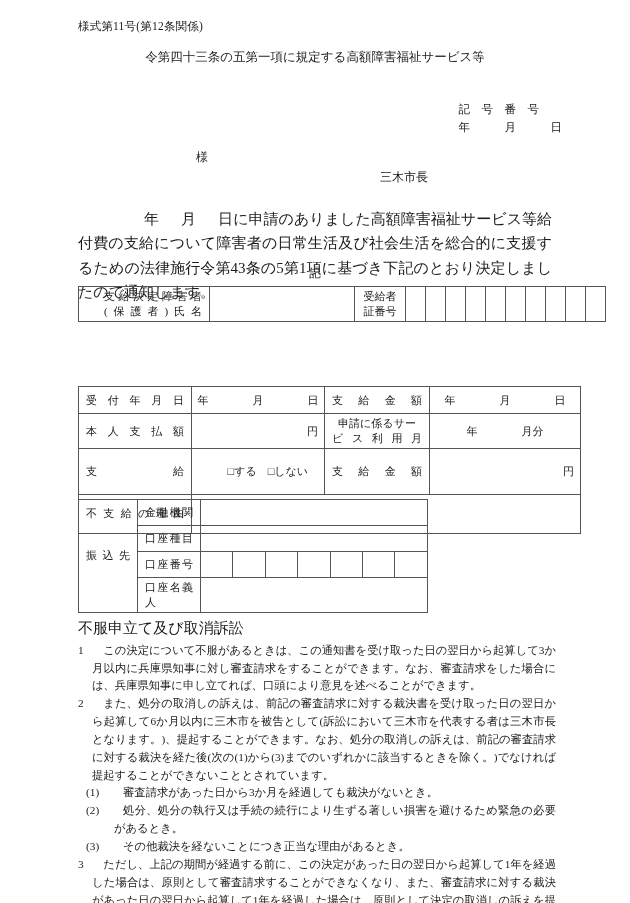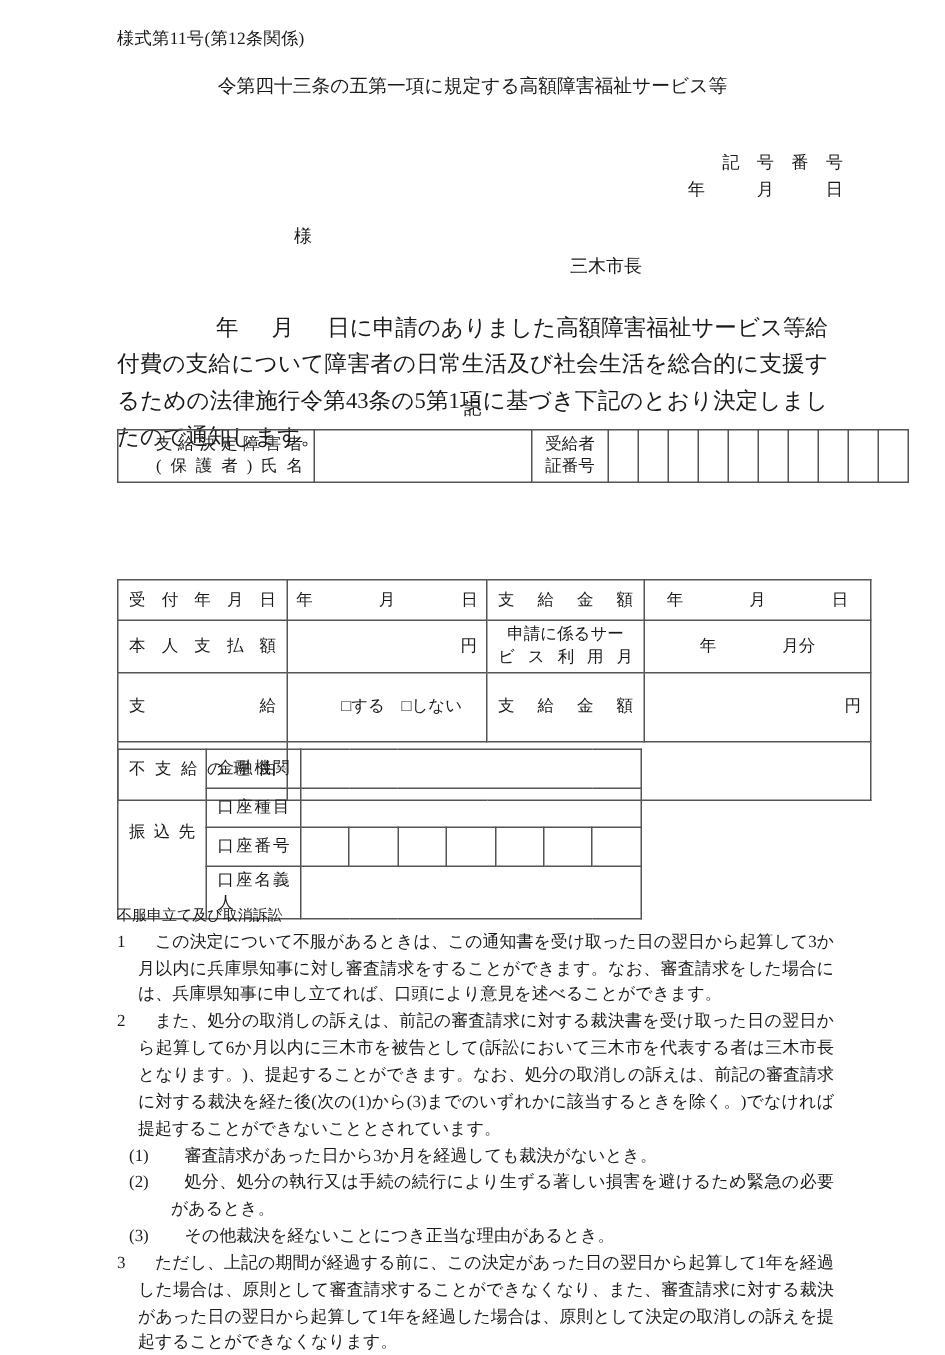--- a/index.html
+++ b/index.html
@@ -45,21 +45,21 @@
     line-height: 1.65;
   }
   .title-line { display: block; }
 
   .meta-block {
     position: absolute;
     right: 68px;
     top: 100px;
     font-size: 11.5px;
     line-height: 1.6;
-    text-align: right;
+    text-align: left;
     margin-left: 36px;
   }
   .meta-line {
     display: block;
     white-space: pre;
   }
 
   .addressee {
     position: absolute;
     left: 196px;
@@ -152,22 +152,22 @@
   
   .notes {
     position: absolute;
     left: 78px;
     top: 603px;
     width: 478px;
     font-size: 11.3px;
     line-height: 1.58;
   }
   .notes-title {
-    margin: 0 0 1px 0;
-    font-size: 10px;
+    margin: 14px 0 1px 0;
+    font-size: 15px;
   }
   .note-item {
     display: flex;
     align-items: flex-start;
     margin-bottom: 0;
   }
   .note-num {
     flex: 0 0 auto;
     width: 14px;
     text-align: left;

